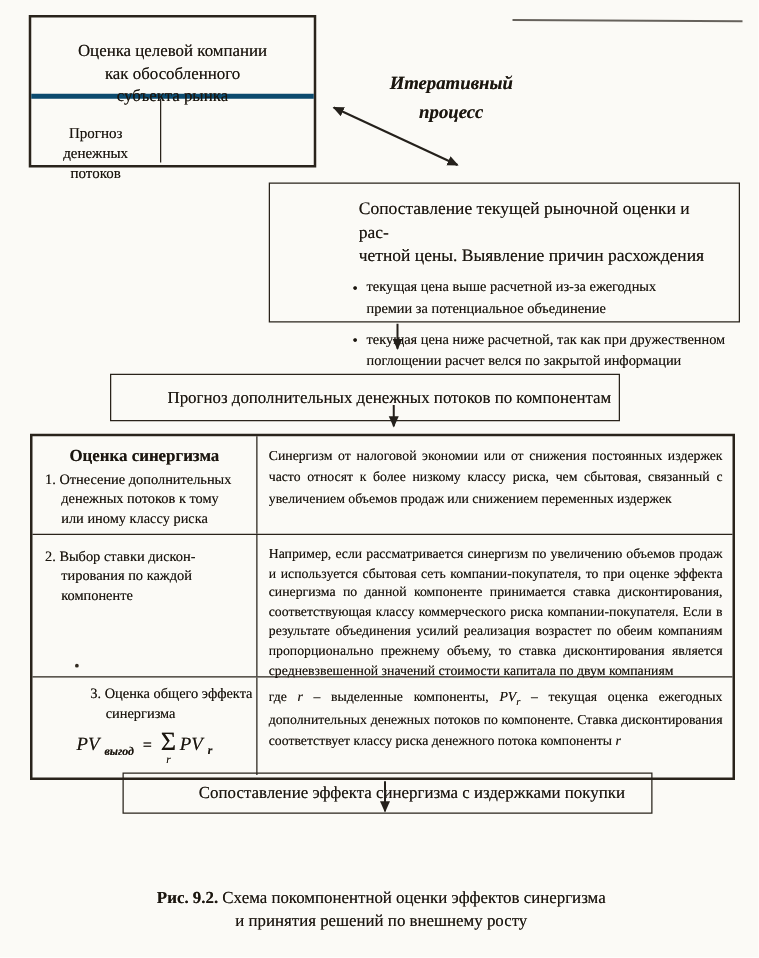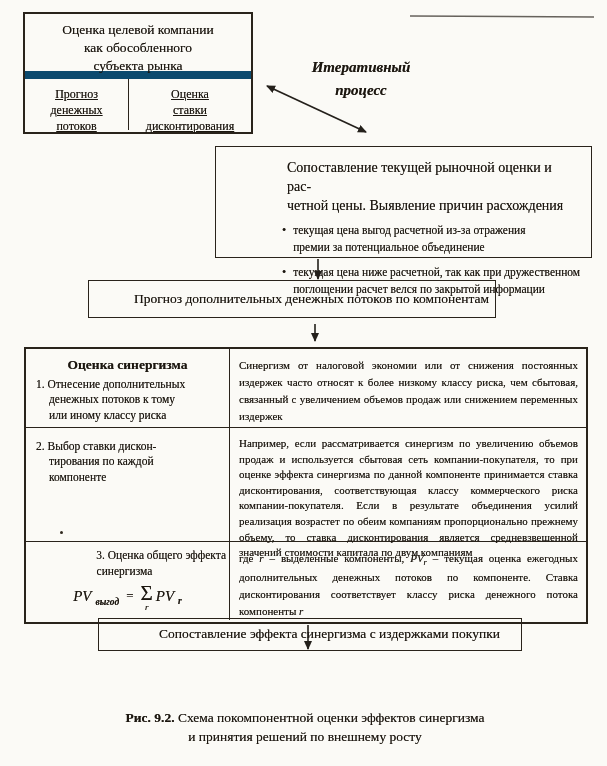--- a/index.html
+++ b/index.html
@@ -13,40 +13,40 @@
   .abs{position:absolute;box-sizing:border-box;}
   .box{border:2px solid #29231b;box-sizing:border-box;background:transparent;}
   .thin{border-width:1.6px;padding-left:39px;}
   .pre{white-space:pre-line;}
   .ctr{text-align:center;}
   .jus{text-align:justify;}
   .hang{padding-left:13px;text-indent:-13px;}
   .overlay{position:absolute;left:0;top:0;pointer-events:none;}
 
   
-  .b1-title{height:65px;border-bottom:8px solid #0c4a6e;font-size:13.5px;line-height:1.33;padding-top:7px;box-sizing:border-box;}
+  .b1-title{height:65px;border-bottom:4px solid #0c4a6e;font-size:13.5px;line-height:1.33;padding-top:18px;box-sizing:border-box;}
   .b1-row{display:flex;height:51px;}
-  .b1-cell{font-size:12px;line-height:1.32;padding-top:8px;box-sizing:border-box;text-decoration:underline;}
+  .b1-cell{font-size:12px;line-height:1.32;padding-top:20px;box-sizing:border-box;}
   .b1-left{width:104px;border-right:1.6px solid #29231b;}
   .b1-right{flex:1;}
 
   .iter-label{font-style:italic;font-weight:600;font-size:15px;line-height:1.55;text-align:center;}
 
   
   .b2-heading{margin:11px 22px 0 32px;font-size:14px;line-height:1.36;}
   .bullet{display:flex;margin:7px 10px 0 27px;gap:7px;}
   .bullet-mark{font-size:12px;line-height:1.35;}
   .bullet-text{font-size:11.5px;line-height:1.45;}
 
   .b3-label{font-size:13.5px;line-height:35px;}
 
   
   .trow{display:flex;box-sizing:border-box;}
   .trow + .trow{border-top:1.6px solid #29231b;}
-  .tl{width:204px;border-right:1.6px solid #29231b;box-sizing:border-box;}
+  .tl{width:180px;border-right:1.6px solid #29231b;box-sizing:border-box;}
   .tr{flex:1;box-sizing:border-box;padding:8px 8px 4px 9px;font-size:11px;}
   .tbl-header{font-weight:bold;font-size:13.5px;margin-top:8px;}
   .tl-item{font-size:11.5px;line-height:1.33;margin:4px 3px 0 10px;}
   .r1-text{line-height:1.55;}
   .r2-text{line-height:1.42;}
   .r3-text{line-height:1.55;}
   .ivar{font-style:italic;}
   .pvsub{font-style:italic;font-size:8.5px;vertical-align:-3px;}
 
   .formula{display:flex;align-items:center;justify-content:center;gap:3px;font-style:italic;margin-top:3px;}
@@ -68,45 +68,42 @@
 <div class="page">
 
   <div class="abs box" style="left:23px;top:12px;width:230px;height:122px;">
     <div class="b1-title pre ctr">Оценка целевой компании
 как обособленного
 субъекта рынка</div>
     <div class="b1-row">
       <div class="b1-cell b1-left pre ctr">Прогноз
 денежных
 потоков</div>
-      <div class="b1-cell b1-right pre ctr">Оценка
-ставки
-дисконтирования</div>
     </div>
   </div>
 
   <div class="abs iter-label pre ctr" style="left:298px;top:56px;width:126px;">Итеративный
 процесс</div>
 
   <div class="abs box thin" style="left:215px;top:146px;width:377px;height:112px;">
     <div class="b2-heading pre">Сопоставление текущей рыночной оценки и рас-
 четной цены. Выявление причин расхождения</div>
     <div class="bullet">
       <span class="bullet-mark">•</span>
-      <span class="bullet-text pre">текущая цена выгод расчетной из-за отражения
+      <span class="bullet-text pre">текущая цена выше расчетной из-за ежегодных
 премии за потенциальное объединение</span>
     </div>
     <div class="bullet" style="margin-top:9px;">
       <span class="bullet-mark">•</span>
       <span class="bullet-text pre">текущая цена ниже расчетной, так как при дружественном
 поглощении расчет велся по закрытой информации</span>
     </div>
   </div>
 
-  <div class="abs box thin ctr" style="left:88px;top:280px;width:408px;height:38px;">
+  <div class="abs box thin ctr" style="left:88px;top:299px;width:408px;height:38px;">
     <div class="b3-label">Прогноз дополнительных денежных потоков по компонентам</div>
   </div>
 
   <div class="abs box" style="left:24px;top:347px;width:564px;height:277px;">
 
     <div class="trow" style="height:78px;">
       <div class="tl">
         <div class="tbl-header ctr">Оценка синергизма</div>
         <div class="tl-item pre hang">1. Отнесение дополнительных
 денежных потоков к тому

